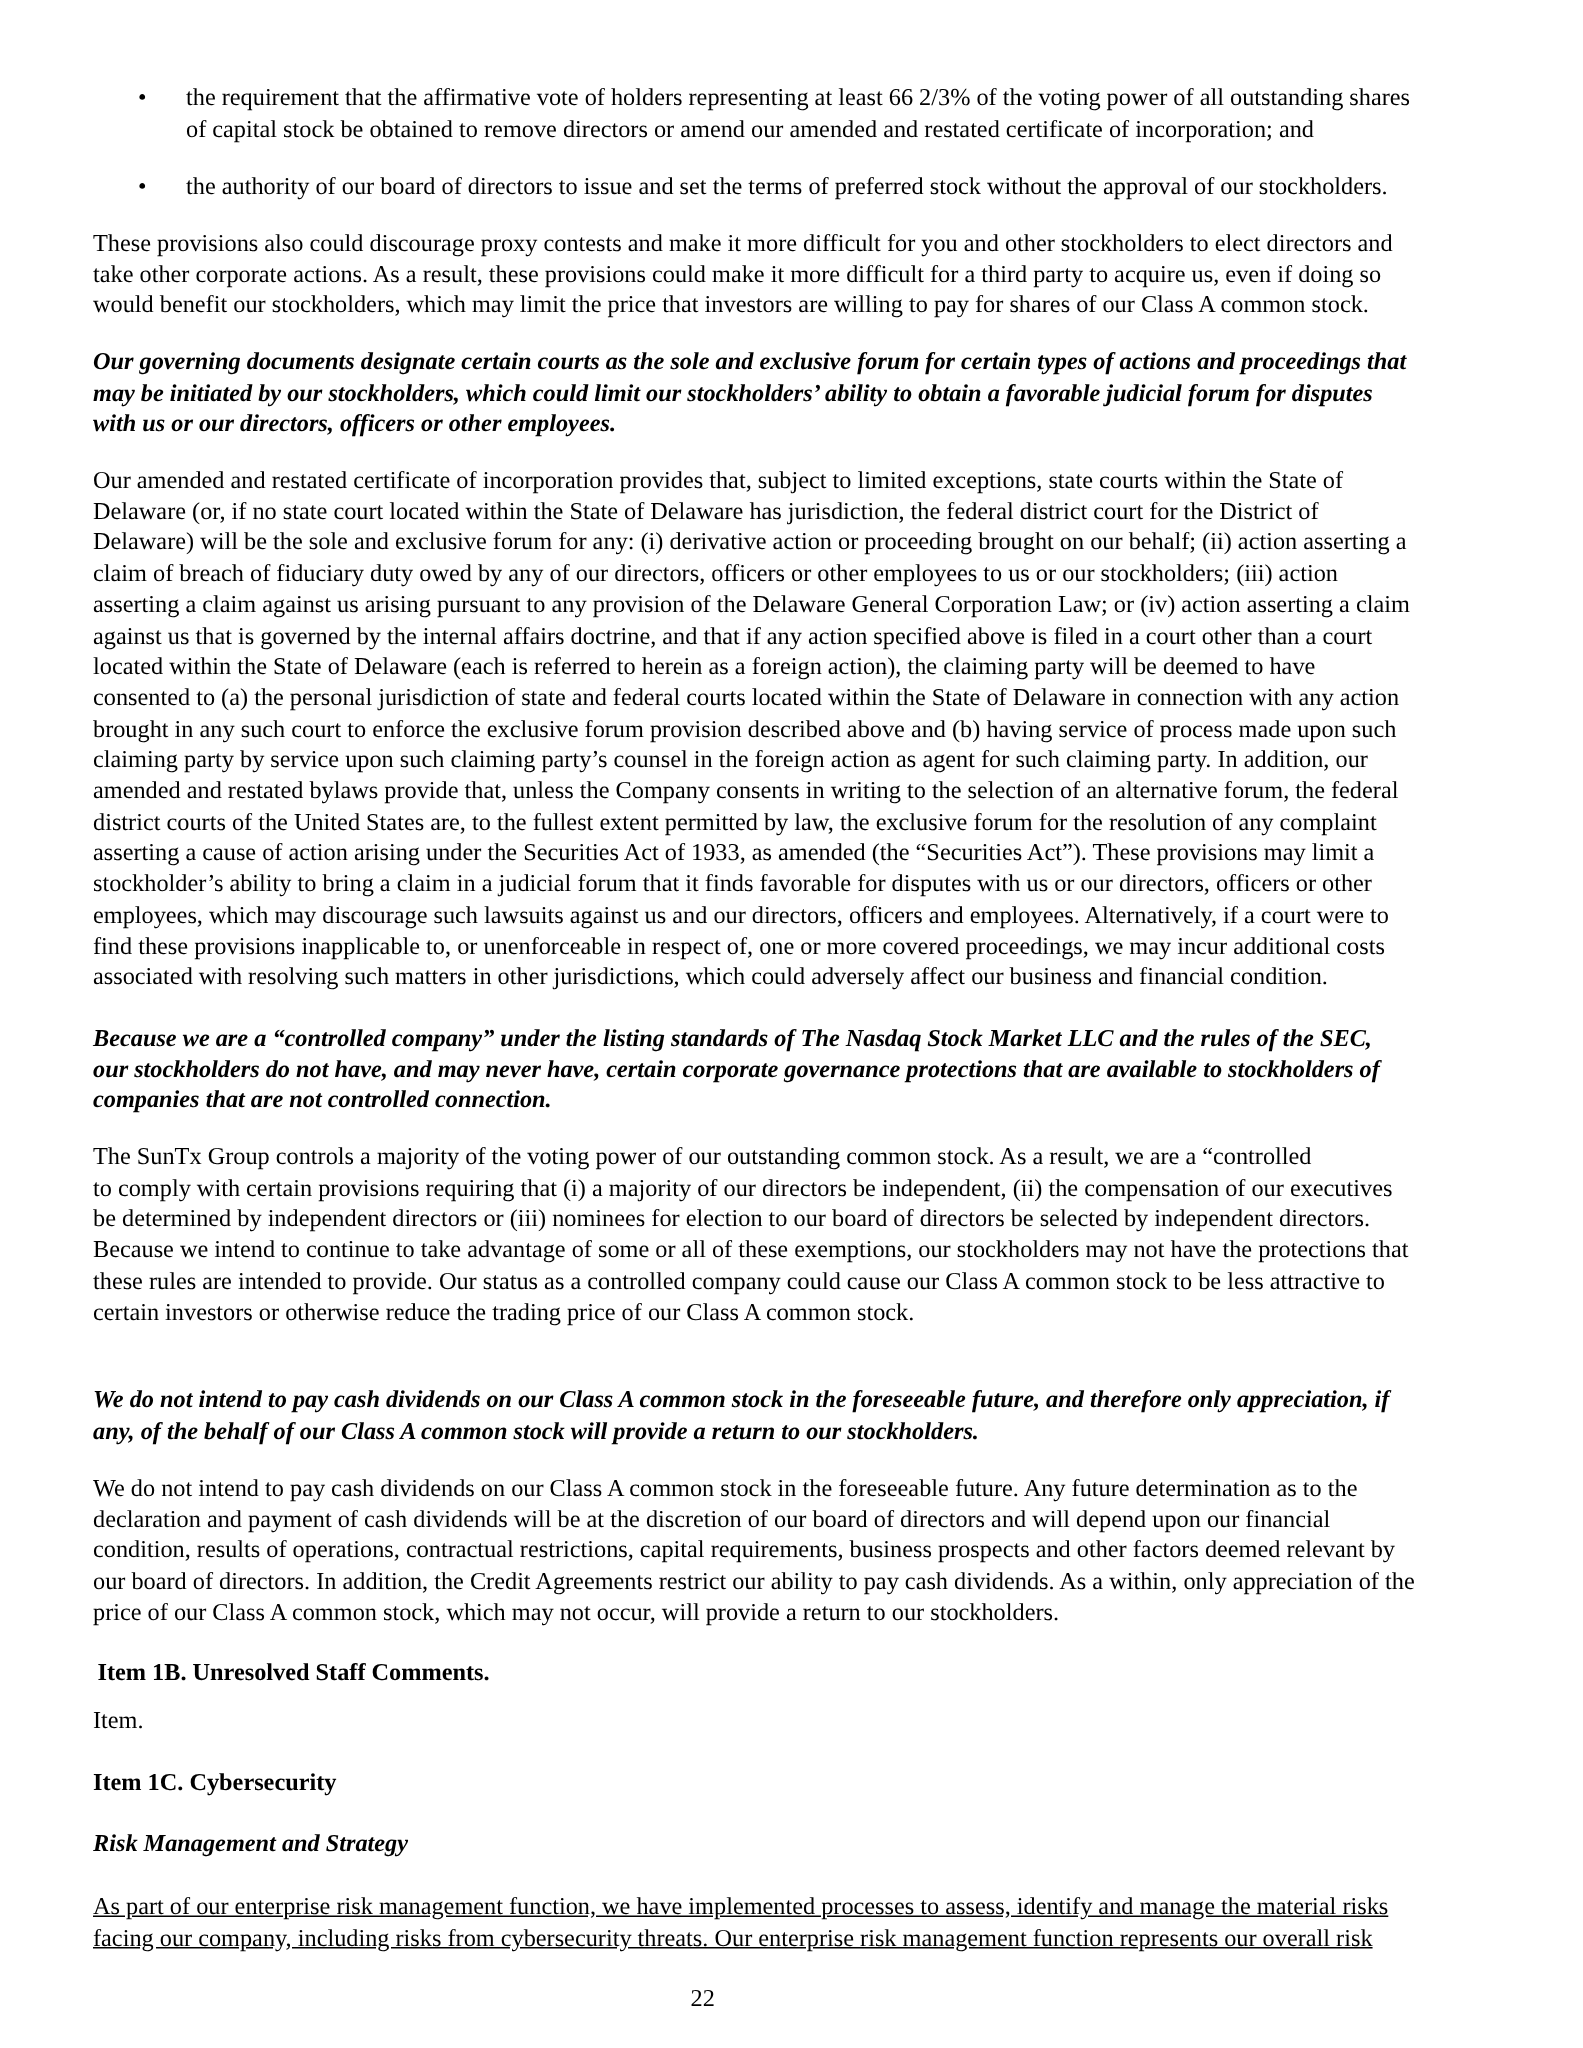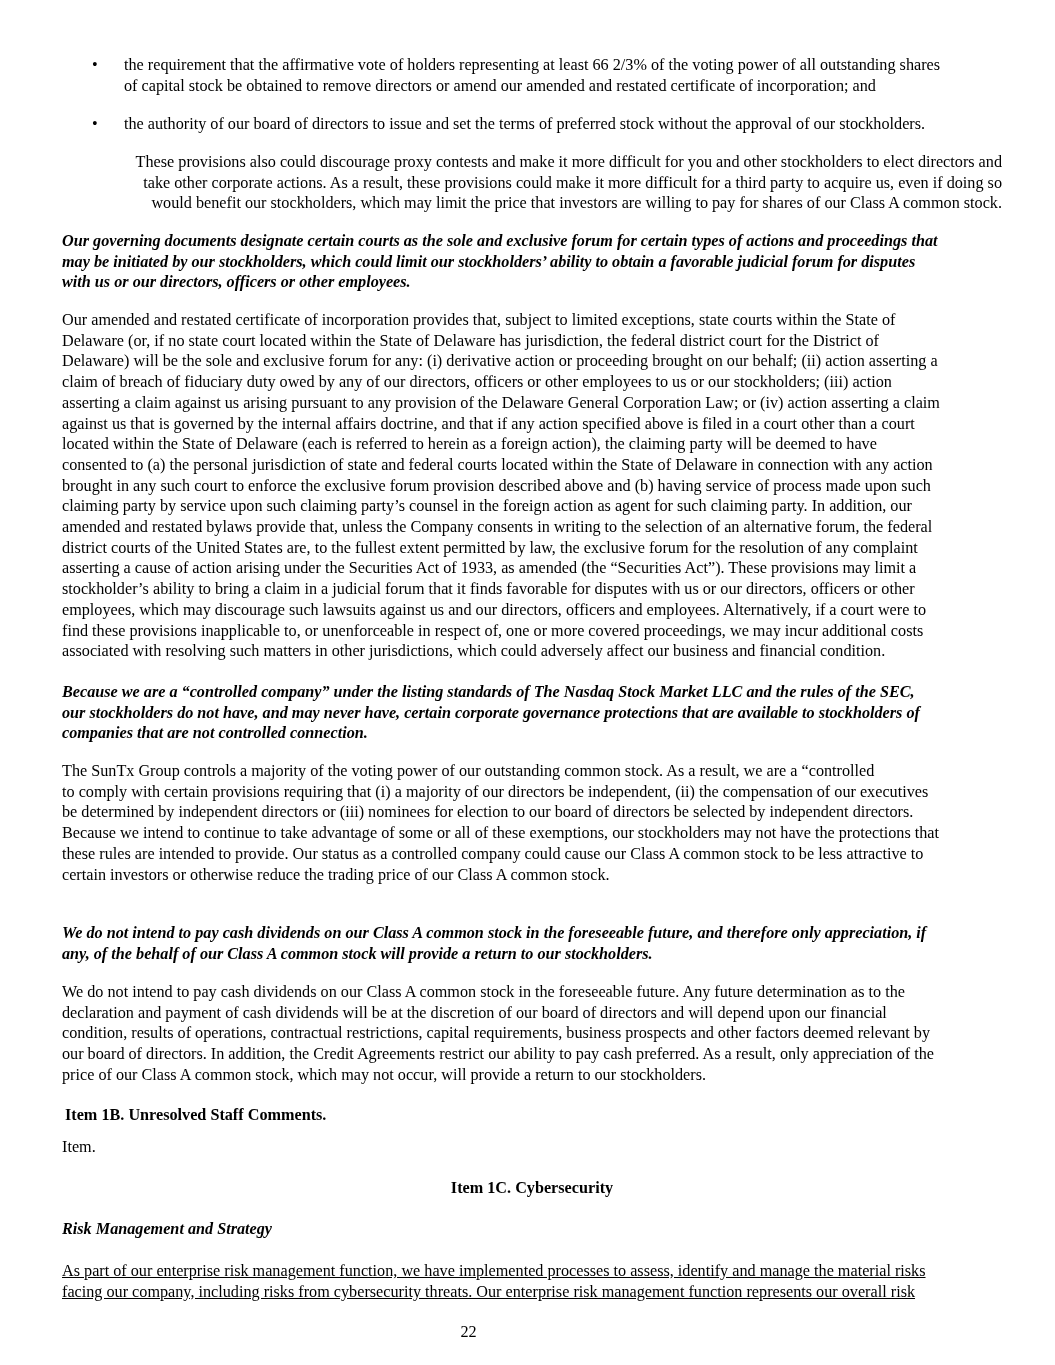--- a/index.html
+++ b/index.html
@@ -31,21 +31,21 @@
     </div>
   </div>
 
   <div class="bullet-row" style="top:114px;">
     <span class="bullet-mark">•</span>
     <div class="bullet-text">
       <span class="line">the authority of our board of directors to issue and set the terms of preferred stock without the approval of our stockholders.</span>
     </div>
   </div>
 
-  <div class="block" style="top:152px;text-align:right;">
+  <div class="block" style="top:152px;">
     <span class="line">These provisions also could discourage proxy contests and make it more difficult for you and other stockholders to elect directors and</span>
     <span class="line">take other corporate actions. As a result, these provisions could make it more difficult for a third party to acquire us, even if doing so</span>
     <span class="line">would benefit our stockholders, which may limit the price that investors are willing to pay for shares of our Class A common stock.</span>
   </div>
 
   <div class="block bi" style="top:231px;font-family:Liberation Serif, serif;">
     <span class="line">Our governing documents designate certain courts as the sole and exclusive forum for certain types of actions and proceedings that</span>
     <span class="line">may be initiated by our stockholders, which could limit our stockholders’ ability to obtain a favorable judicial forum for disputes</span>
     <span class="line">with us or our directors, officers or other employees.</span>
   </div>
@@ -87,28 +87,28 @@
 
   <div class="block bi" style="top:923px;">
     <span class="line">We do not intend to pay cash dividends on our Class A common stock in the foreseeable future, and therefore only appreciation, if</span>
     <span class="line">any, of the behalf of our Class A common stock will provide a return to our stockholders.</span>
   </div>
 
   <div class="block" style="top:982px;">
     <span class="line">We do not intend to pay cash dividends on our Class A common stock in the foreseeable future. Any future determination as to the</span>
     <span class="line">declaration and payment of cash dividends will be at the discretion of our board of directors and will depend upon our financial</span>
     <span class="line">condition, results of operations, contractual restrictions, capital requirements, business prospects and other factors deemed relevant by</span>
-    <span class="line">our board of directors. In addition, the Credit Agreements restrict our ability to pay cash preferred. As a result, only appreciation of the</span>
+    <span class="line">our board of directors. In addition, the Credit Agreements restrict our ability to pay cash dividends. As a within, only appreciation of the</span>
     <span class="line">price of our Class A common stock, which may not occur, will provide a return to our stockholders.</span>
   </div>
 
   <div class="block b" style="top:1105px; left:65px;">Item 1B. Unresolved Staff Comments.</div>
   <div class="block" style="top:1137px;">Item.</div>
 
-  <div class="block b" style="top:1178px;text-align:center;">Item 1C. Cybersecurity</div>
+  <div class="block b" style="top:1178px;">Item 1C. Cybersecurity</div>
   <div class="block bi" style="top:1219px;">Risk Management and Strategy</div>
 
   <div class="block" style="top:1261px;text-decoration:underline;">
     <span class="line">As part of our enterprise risk management function, we have implemented processes to assess, identify and manage the material risks</span>
     <span class="line">facing our company, including risks from cybersecurity threats. Our enterprise risk management function represents our overall risk</span>
   </div>
 
   <div class="footer">22</div>
 </div>
 

